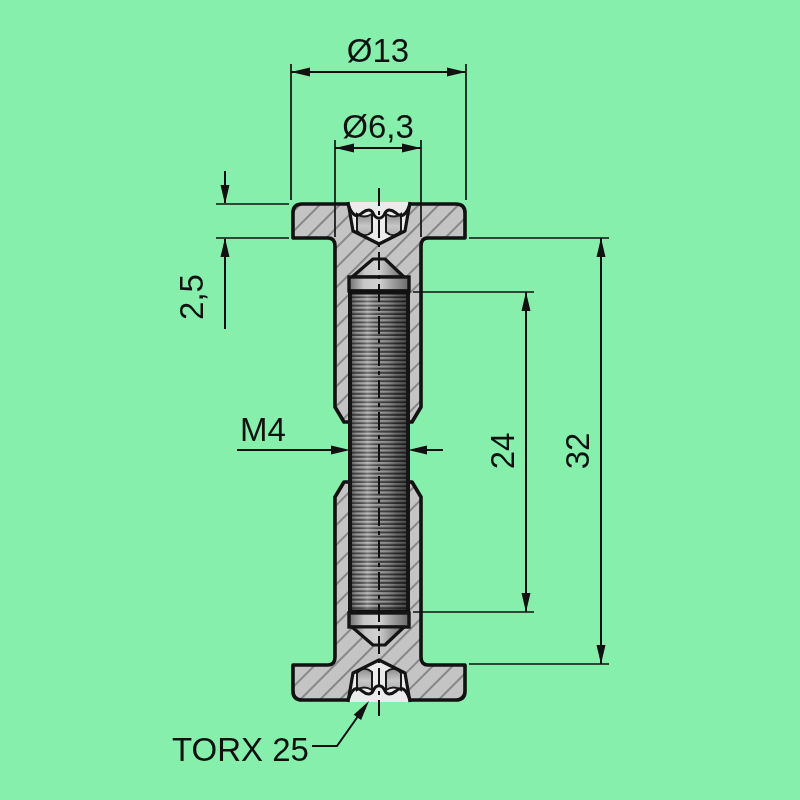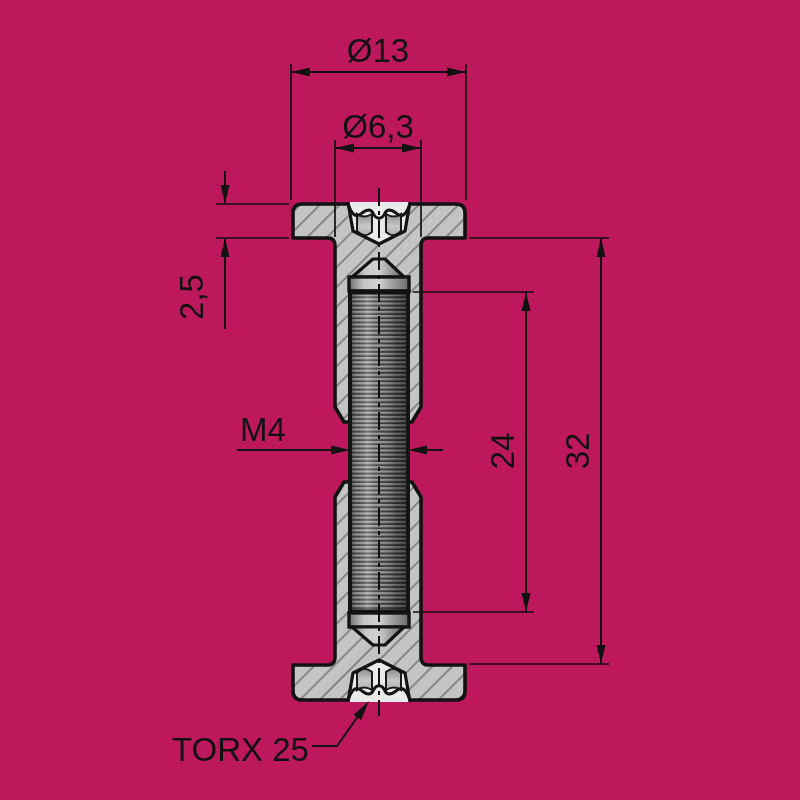--- a/index.html
+++ b/index.html
@@ -1,17 +1,17 @@
 <!DOCTYPE html>
 <html><head>
 <meta charset="utf-8">
 <style>
   html,body{margin:0;padding:0;background:#ffffff;}
   #stage{
-    width:800px;height:800px;position:relative;background:#be185d;
+    width:800px;height:800px;position:relative;background:#86efac;
     font-family:"Liberation Sans", sans-serif;
   }
   svg{display:block;}
   text{
     font-family:"Liberation Sans", sans-serif;
     font-size:33px;
     fill:#111111;
   }
   .outline{fill:none;stroke:#121212;stroke-width:3.6;stroke-linejoin:round;}
   .thin{stroke:#111111;stroke-width:1.7;fill:none;}

